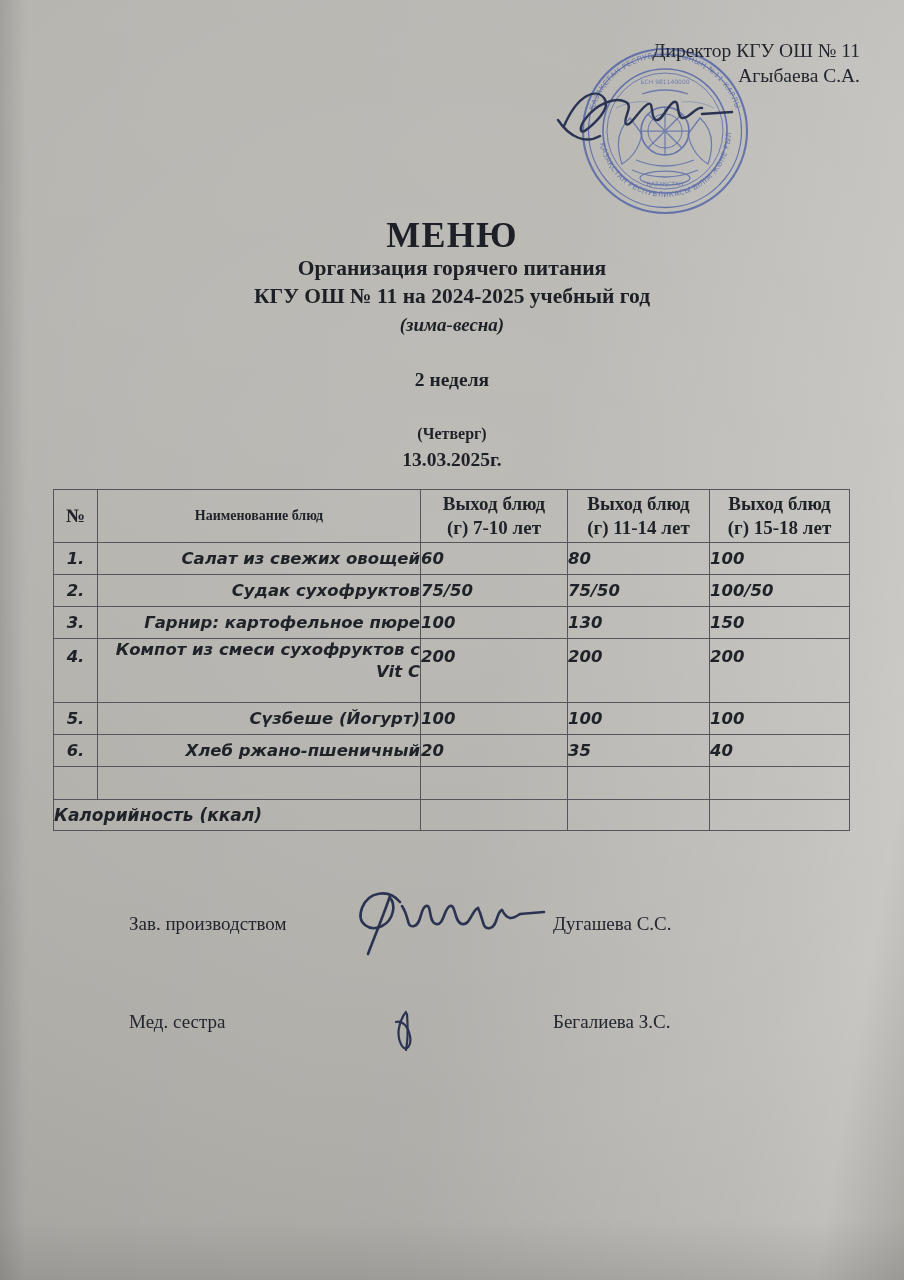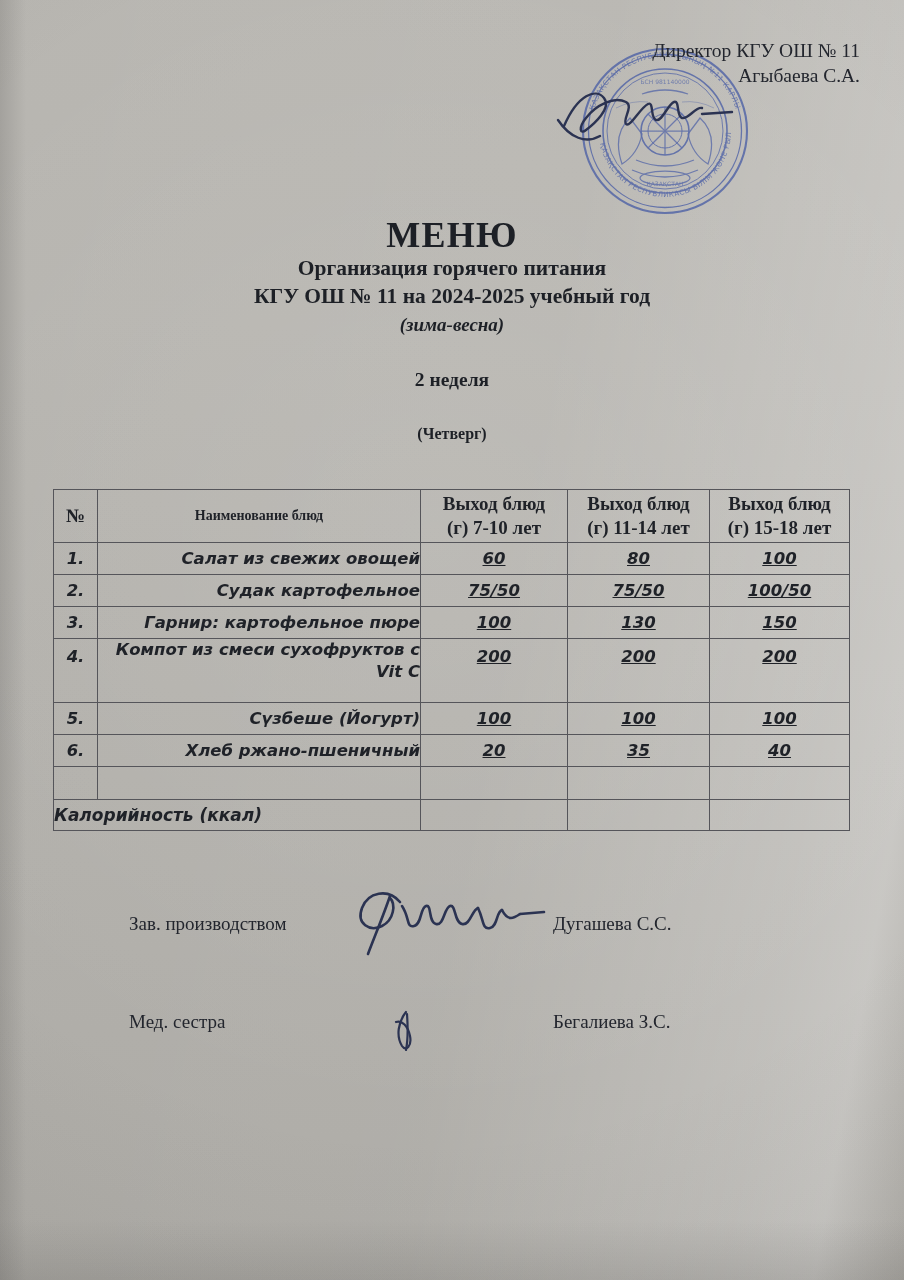--- a/index.html
+++ b/index.html
@@ -180,23 +180,21 @@
   }
   td.n {
     text-align: center;
     padding: 4px 0;
   }
   td.nm {
     text-align: right;
     padding: 5px 6px 5px 10px;
   }
   td.v {
-    text-align: center;
     padding: 4px 0;
-    text-decoration: underline;
   }
   tr.r-tall td { height: 56px; }
   tr.r-norm td { height: 31px; }
   tr.r-blank td { height: 32px; }
   td.kcal {
     font-family: "DejaVu Sans", sans-serif;
     font-style: italic;
     font-weight: bold;
     font-size: 17px;
     text-align: left;
@@ -294,20 +292,21 @@
     <div class="ln">Агыбаева С.А.</div>
   </div>
 
   <div id="titles">
     <div class="t-menu">МЕНЮ</div>
     <div class="t-sub">Организация горячего питания</div>
     <div class="t-sub">КГУ ОШ № 11 на 2024-2025 учебный год</div>
     <div class="t-season">(зима-весна)</div>
     <div class="t-week">2 неделя</div>
     <div class="t-day">(Четверг)</div>
+    <div class="t-date">13.03.2025г.</div>
   </div>
 
   <div id="table-wrap">
     <table class="menu">
       <colgroup>
         <col class="c-no">
           <col class="c-name">
           <col class="c-a">
           <col class="c-b">
           <col class="c-c">
@@ -333,21 +332,21 @@
       <tbody>
         <tr class="r-norm">
           <td class="n">1.</td>
           <td class="nm">Салат из свежих овощей</td>
           <td class="v">60</td>
           <td class="v">80</td>
           <td class="v">100</td>
         </tr>
         <tr class="r-norm">
           <td class="n">2.</td>
-          <td class="nm">Судак картофельное</td>
+          <td class="nm">Судак сухофруктов</td>
           <td class="v">75/50</td>
           <td class="v">75/50</td>
           <td class="v">100/50</td>
         </tr>
         <tr class="r-norm">
           <td class="n">3.</td>
           <td class="nm">Гарнир: картофельное пюре</td>
           <td class="v">100</td>
           <td class="v">130</td>
           <td class="v">150</td>

